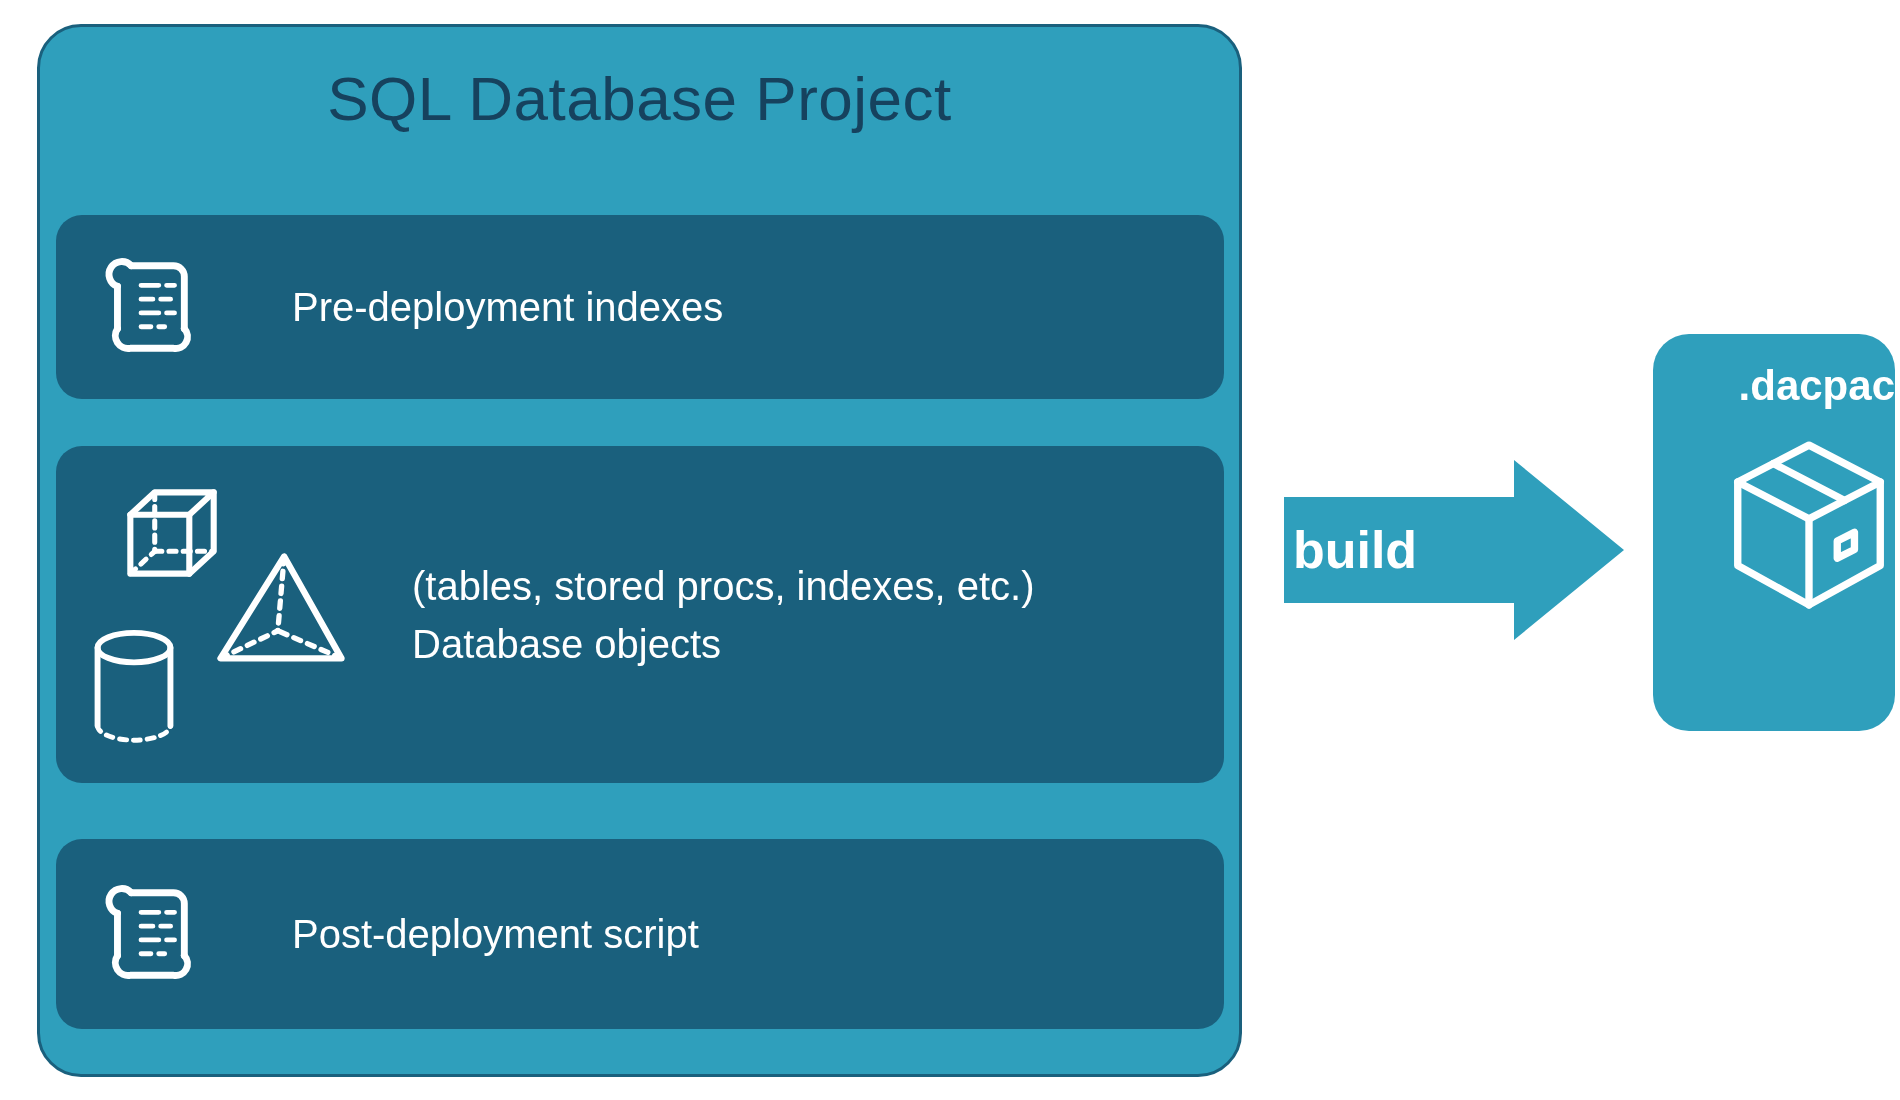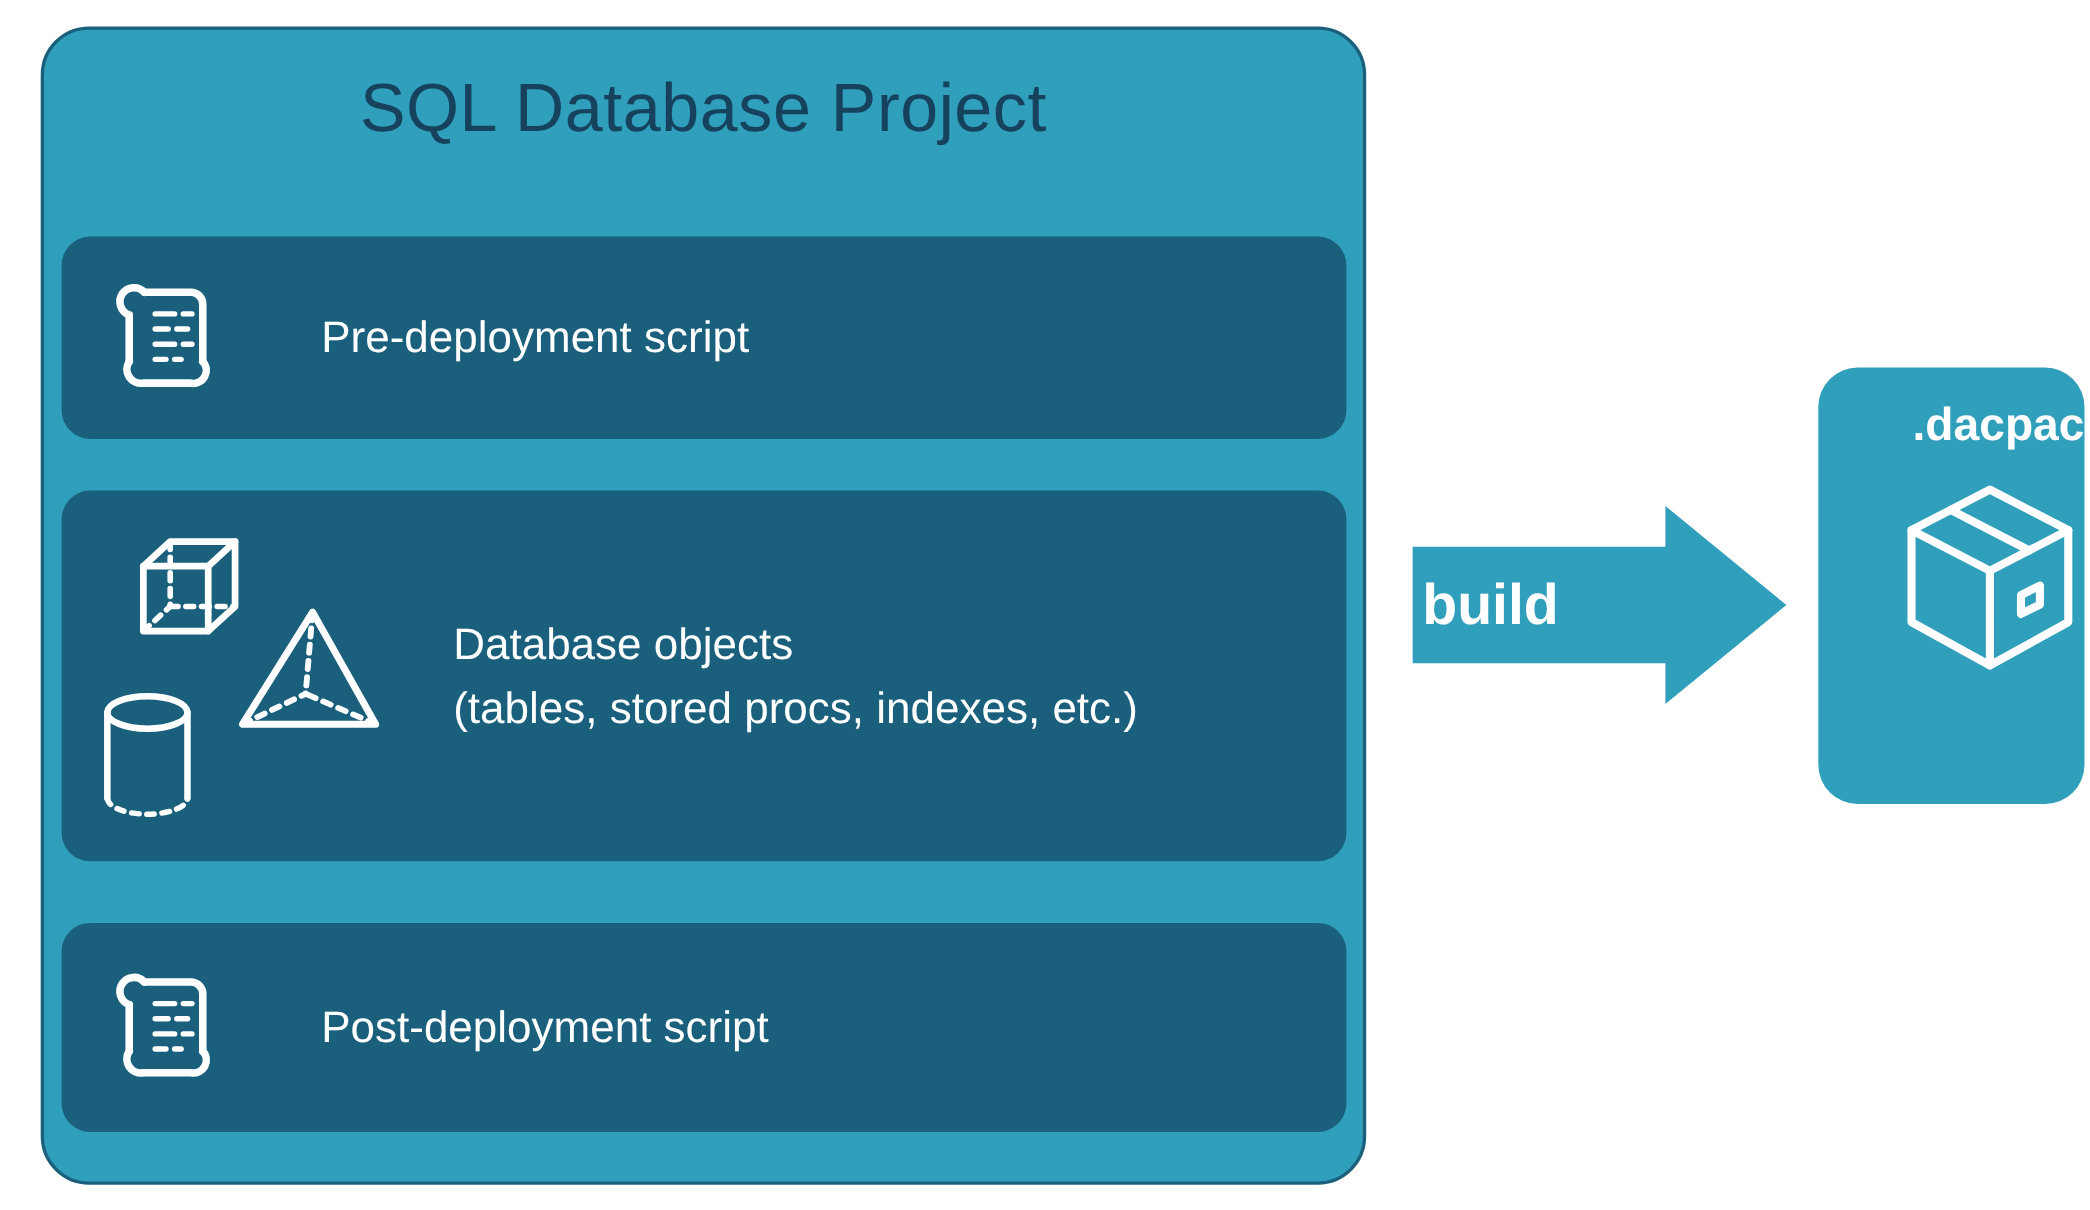--- a/index.html
+++ b/index.html
@@ -72,21 +72,21 @@
             <path d="M32 82 a13 13 0 0 0 13 20 h44 a12 12 0 0 0 11 -20"></path>
           </g>
           <g class="ico w5">
             <line x1="56" y1="38" x2="90" y2="38" stroke-dasharray="18 8"></line>
             <line x1="56" y1="52" x2="86" y2="52" stroke-dasharray="12 8"></line>
             <line x1="56" y1="66" x2="90" y2="66" stroke-dasharray="18 8"></line>
             <line x1="56" y1="80" x2="80" y2="80" stroke-dasharray="10 8"></line>
           </g>
         </svg>
       </span>
-      <span class="row-label">Pre-deployment script</span>
+      <span class="row-label">Pre-deployment indexes</span>
     </div>
 
     <div class="row row-2">
       <span class="cluster">
         <svg class="cube" viewBox="0 0 120 120">
           <g class="ico w6">
             <path d="M20 42 H78 V100 H20 Z"></path>
             <path d="M20 42 L44 20 H102 L78 42"></path>
             <path d="M102 20 V78 L78 100"></path>
           </g>
@@ -111,22 +111,22 @@
             <path d="M68 8 L8 104 H122 Z"></path>
           </g>
           <g class="ico w5 dash">
             <path d="M68 8 L62 78"></path>
             <path d="M8 104 L62 78"></path>
             <path d="M122 104 L62 78"></path>
           </g>
         </svg>
       </span>
       <span class="row-label">
+        <div>(tables, stored procs, indexes, etc.)</div>
         <div>Database objects</div>
-        <div>(tables, stored procs, indexes, etc.)</div>
       </span>
     </div>
 
     <div class="row row-3">
       <span class="icon-slot">
         <svg viewBox="0 0 120 120" width="118" height="120">
           <g class="ico w7">
             <path d="M46 18 a13 13 0 1 0 -14 21"></path>
             <path d="M32 39 v43"></path>
             <path d="M46 18 h43 a11 11 0 0 1 11 11 v53"></path>

